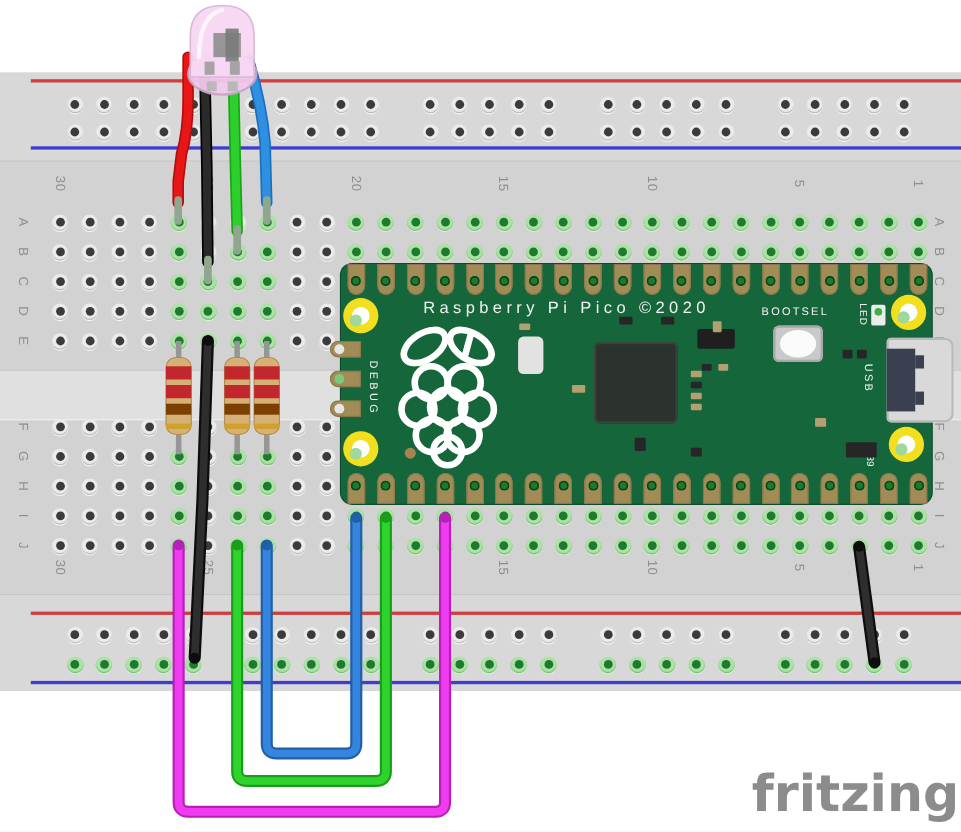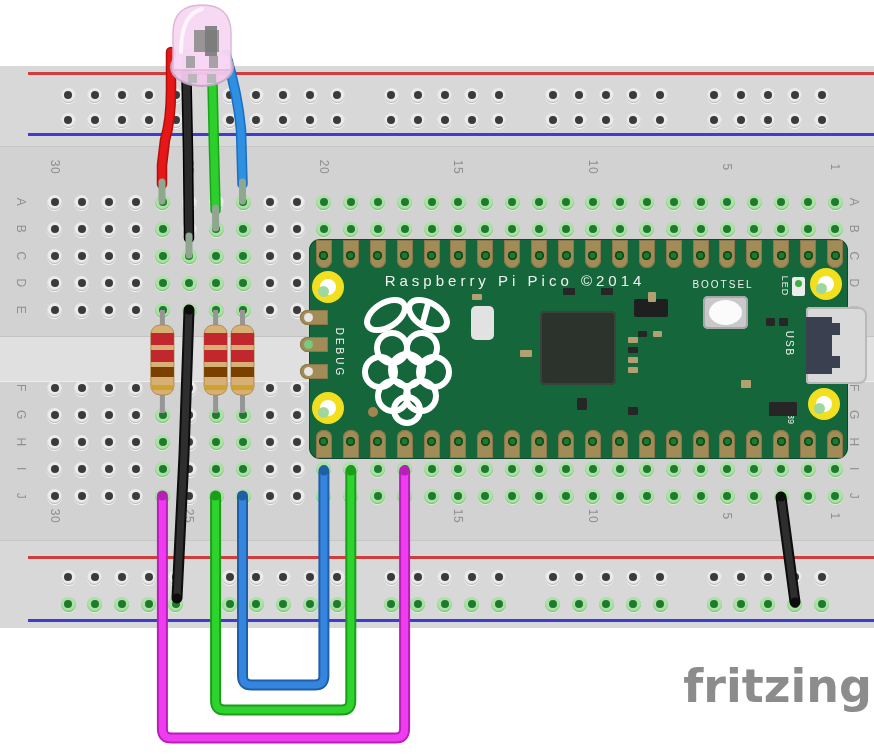--- a/index.html
+++ b/index.html
@@ -42,21 +42,21 @@
         box-shadow:inset 0 0 0 2px #a8a8a8;}
   #bootsel-btn::after{content:"";position:absolute;left:6px;top:4px;width:33px;height:25px;border-radius:50%;background:#fbfbfb;}
   #led-part{position:absolute;left:482px;top:37px;width:13px;height:19px;background:#ececec;border-radius:2px;}
   #led-part::after{content:"";position:absolute;left:3px;top:3px;width:7px;height:7px;border-radius:50%;background:#3cb043;}
   #usb{position:absolute;left:496px;top:67px;width:61px;height:77px;background:#d9d9d9;border-radius:4px 8px 8px 4px;
        box-shadow:inset 0 0 0 2px #b9b9b9;}
   #usb-inner{position:absolute;left:0;top:10px;width:26px;height:57px;background:#3a4050;}
   #usb-inner::before{content:"";position:absolute;right:-8px;top:6px;width:8px;height:12px;background:#3a4050;}
   #usb-inner::after{content:"";position:absolute;right:-8px;bottom:6px;width:8px;height:12px;background:#3a4050;}
   #overlay{position:absolute;left:0;top:0;z-index:20;pointer-events:none;}
-  #watermark{position:absolute;right:2px;top:659px;font-size:46px;font-weight:bold;color:#8c8c8c;
+  #watermark{position:absolute;right:2px;top:694px;font-size:46px;font-weight:bold;color:#8c8c8c;
              z-index:40;letter-spacing:0px;font-family:"DejaVu Sans",sans-serif;margin-left:31px;}
 </style>
 </head>
 <body>
 
 <div id="canvas">
 
   <div id="board">
     <div class="strip railstrip" style="top:0;height:80px;"></div>
     <div class="strip railstrip" style="top:474px;height:88px;"></div>
@@ -501,21 +501,21 @@
       <div class="vlabel" style="left: 854px; top: 403px;">I</div>
       <div class="vlabel" style="left: 21px; top: 430px;">J</div>
       <div class="vlabel" style="left: 854px; top: 430px;">J</div>
     </div>
 
   <div id="pico">
     <div class="mount" style="left:2px;top:31px;"></div>
     <div class="mount" style="left:500px;top:28px;"></div>
     <div class="mount" style="left:2px;top:152px;"></div>
     <div class="mount" style="left:498px;top:148px;"></div>
-    <span class="picotext" style="left:205px;top:40px;font-size:15px;letter-spacing:4px;">Raspberry Pi Pico ©2014</span>
+    <span class="picotext" style="left:205px;top:40px;font-size:15px;letter-spacing:4px;">Raspberry Pi Pico ©2020</span>
     <svg id="pi-logo" style="position:absolute;left:42px;top:52px;" width="110" height="138" viewBox="0 0 110 138">
       <g fill="none" stroke="#ffffff" stroke-width="6">
         <ellipse cx="34" cy="23" rx="21" ry="12" transform="rotate(-32 34 23)"></ellipse>
         <ellipse cx="76" cy="23" rx="21" ry="12" transform="rotate(32 76 23)"></ellipse>
         <line x1="76" y1="12" x2="70" y2="34"></line>
         <circle cx="40" cy="56" r="15"></circle>
         <circle cx="70" cy="56" r="15"></circle>
         <circle cx="28" cy="80" r="15"></circle>
         <circle cx="55" cy="78" r="16"></circle>
         <circle cx="82" cy="80" r="15"></circle>

